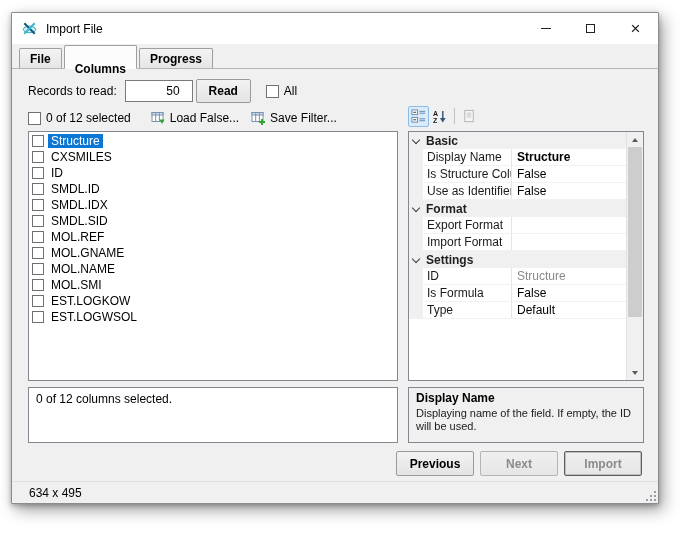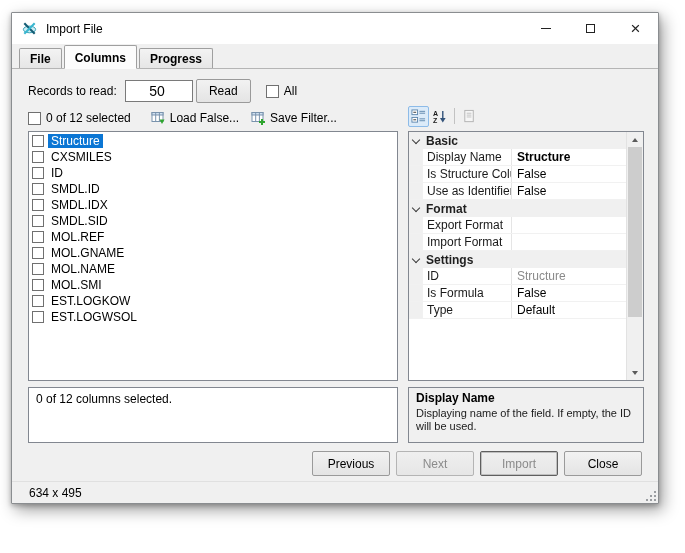--- a/index.html
+++ b/index.html
@@ -41,39 +41,39 @@
     border-bottom: 1px solid #b5b5b5;
     font-weight: bold;
   }
   .tab {
     height: 20px; padding: 3px 10px 2px; margin-right: 2px;
     background: linear-gradient(#f3f3f3, #e6e6e6);
     border: 1px solid #9f9f9f; border-bottom: none;
     border-radius: 2px 2px 0 0; font-size: 12px;
   }
   .tab.active {
-    height: 24px; padding-top: 5px; background: #fcfcfc;
+    height: 24px; padding-top: 16px; background: #fcfcfc;
     margin-bottom: -1px; border-bottom: 1px solid #fcfcfc;
     position: relative; z-index: 2;
   }
 
   
   .page { position: relative; flex: 1 1 auto; background: #f0f0f0; }
 
   .records-row { position: absolute; left: 16px; top: 10px; height: 24px; display: flex; align-items: center; }
   .records-row .lbl { margin-right: 8px; }
   .records-input {
     width: 68px; height: 22px; border: 1px solid #7a7a7a; background: #fff;
-    font-family: "Liberation Sans", sans-serif; font-size: 14px;
-    text-align: right; padding-right: 27px;
+    font-family: "Liberation Sans", sans-serif; font-size: 12px;
+    text-align: right; padding-right: 12px;
   }
   .btn {
     font-family: "Liberation Sans", sans-serif; font-size: 12px;
     background: linear-gradient(#f2f2f2, #e4e4e4);
-    border: 1px solid #9a9a9a; border-radius: 2px; color: #000;
+    border: 1px solid #9a9a9a; border-radius: 2px; color: #000; font-weight: bold;
   }
   .read-btn { width: 55px; height: 24px; margin-left: 3px; }
   .chk-wrap { display: inline-flex; align-items: center; gap: 5px; }
   .records-row .chk-wrap { margin-left: 15px; }
   .chk { width: 13px; height: 13px; background: #fff; border: 1px solid #707070; display: inline-block; flex: 0 0 auto; }
 
   .filter-row { position: absolute; left: 16px; top: 38px; height: 22px; display: flex; align-items: center; }
   .flat-btn {
     display: inline-flex; align-items: center; gap: 5px;
     background: transparent; border: 1px solid transparent;
@@ -380,21 +380,20 @@
 
     <div class="desc-panel">
       <div class="desc-title">Display Name</div>
       <div class="desc-text">Displaying name of the field. If empty, the ID will be used.</div>
     </div>
 
     <div class="footer">
         <button class="btn footer-btn">Previous</button>
         <button class="btn footer-btn disabled">Next</button>
         <button class="btn footer-btn disabled default">Import</button>
-        <button class="btn footer-btn">Close</button>
       </div>
 
   </div>
 
   <div class="statusbar">
     <span class="status-text">634 x 495</span>
     <svg class="grip" viewBox="0 0 13 13">
       <g fill="#9a9da1">
         <rect x="10" y="10" width="2" height="2"></rect>
           <rect x="6" y="10" width="2" height="2"></rect>

